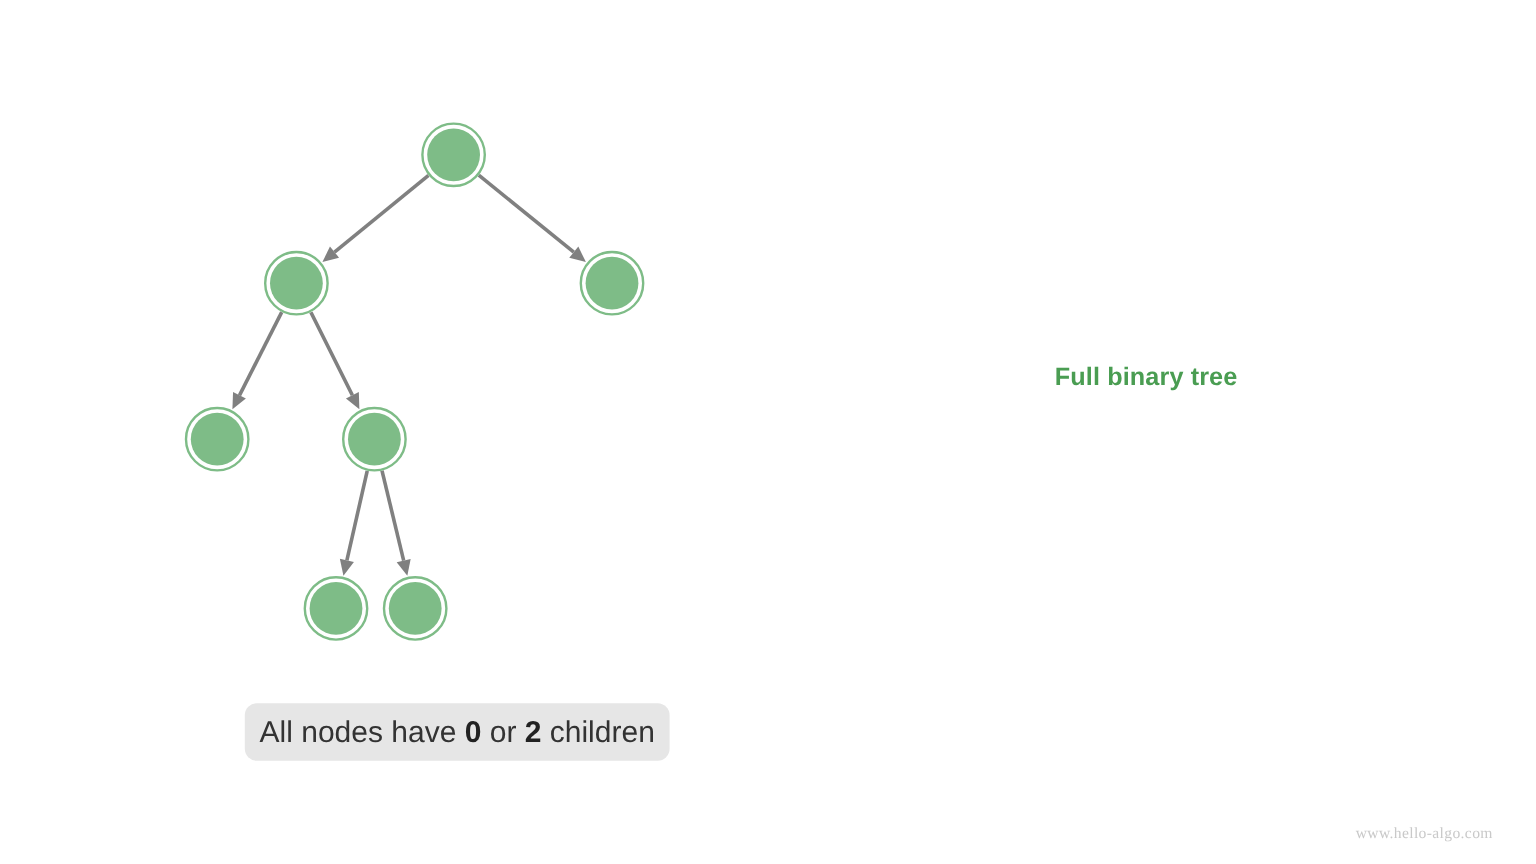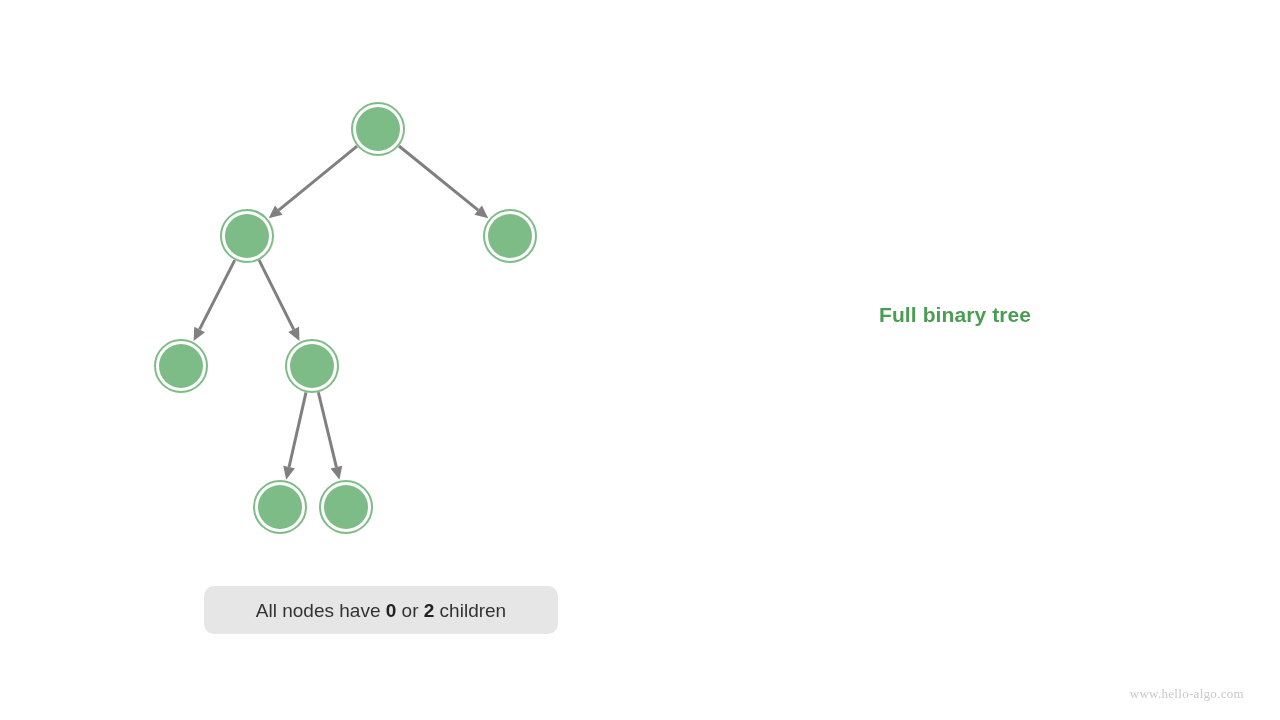--- a/index.html
+++ b/index.html
@@ -69,21 +69,21 @@
     width: 354px;
     height: 48px;
     background: #E6E6E6;
     border-radius: 10px;
     display: flex;
     align-items: center;
     justify-content: center;
     box-sizing: border-box;
   }
   .caption-text {
-    font-size: 19px;
+    font-size: 25px;
     color: #333333;
     white-space: nowrap;
     line-height: 1;
   }
   .caption-text b {
     font-weight: bold;
     color: #222222;
   }
   .watermark {
     position: absolute;

